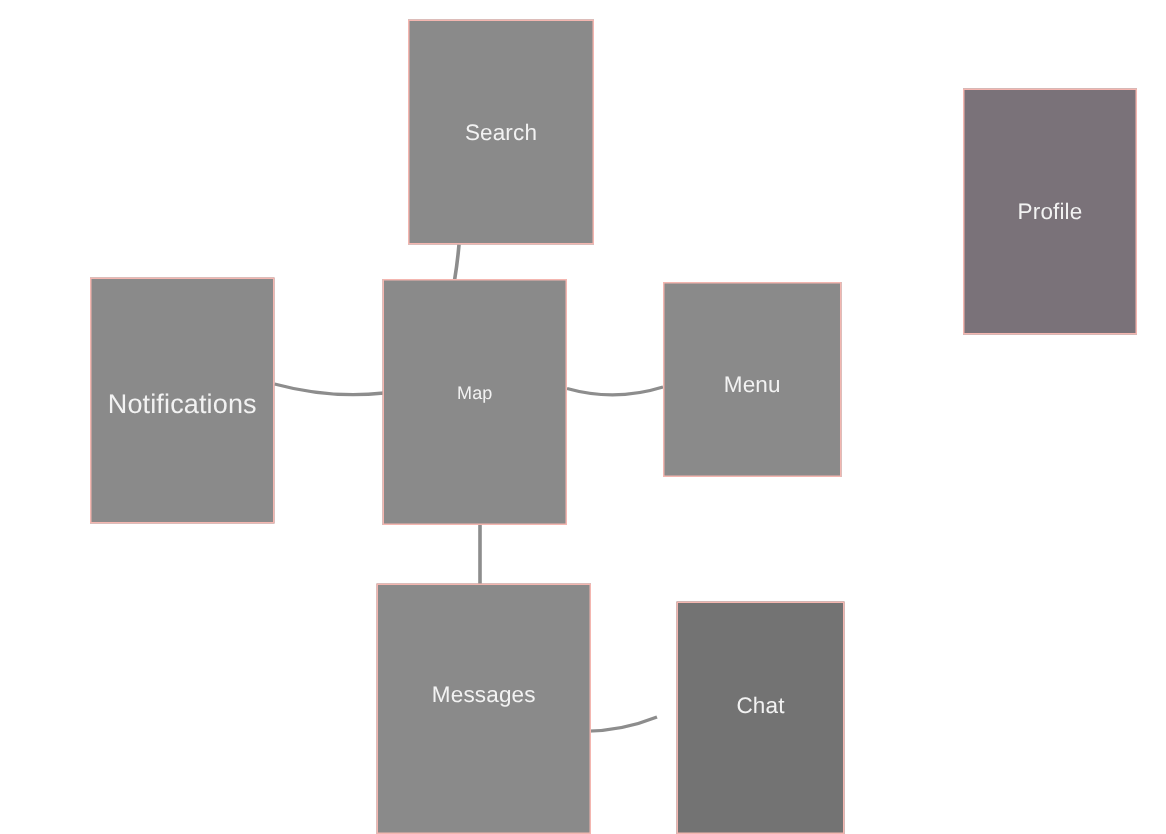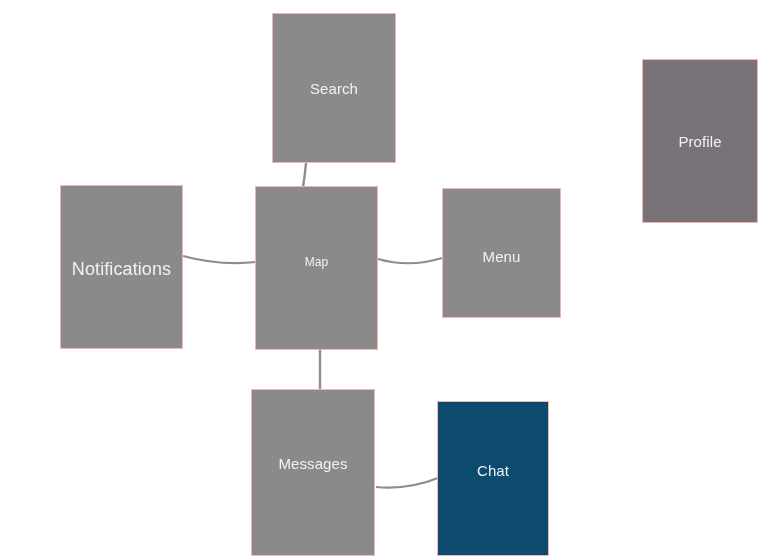--- a/index.html
+++ b/index.html
@@ -67,20 +67,20 @@
       </div>
       <div class="node" style="left: 60px; top: 185px; width: 123px; height: 164px; background: rgb(138, 138, 138); border-color: rgb(244, 182, 176); color: rgb(242, 242, 242); font-size: 18px;">
         <span class="node-label" style="transform: translateY(2px);">Notifications</span>
       </div>
       <div class="node" style="left: 255px; top: 186px; width: 123px; height: 164px; background: rgb(138, 138, 138); border-color: rgb(244, 182, 176); color: rgb(242, 242, 242); font-size: 12px;">
         <span class="node-label" style="transform: translateY(-6px);">Map</span>
       </div>
       <div class="node" style="left: 442px; top: 188px; width: 119px; height: 130px; background: rgb(138, 138, 138); border-color: rgb(244, 182, 176); color: rgb(242, 242, 242); font-size: 15px;">
         <span class="node-label" style="transform: translateY(3px);">Menu</span>
       </div>
-      <div class="node" style="left: 251px; top: 389px; width: 124px; height: 167px; background: rgb(138, 138, 138); border-color: rgb(244, 182, 176); color: rgb(242, 242, 242); font-size: 15px;">
+      <div class="node" style="left: 251px; top: 389px; width: 143px; height: 167px; background: rgb(138, 138, 138); border-color: rgb(244, 182, 176); color: rgb(242, 242, 242); font-size: 15px;">
         <span class="node-label" style="transform: translateY(-9px);">Messages</span>
       </div>
-      <div class="node" style="left: 437px; top: 401px; width: 112px; height: 155px; background: #0c4a6e; border-color: rgb(244, 182, 176); color: rgb(242, 242, 242); font-size: 15px;">
+      <div class="node" style="left: 451px; top: 401px; width: 112px; height: 155px; background: #737373; border-color: rgb(244, 182, 176); color: rgb(242, 242, 242); font-size: 15px;">
         <span class="node-label" style="transform: translateY(-8px);">Chat</span>
       </div>
     </div>
 </div>
 
 </body></html>

